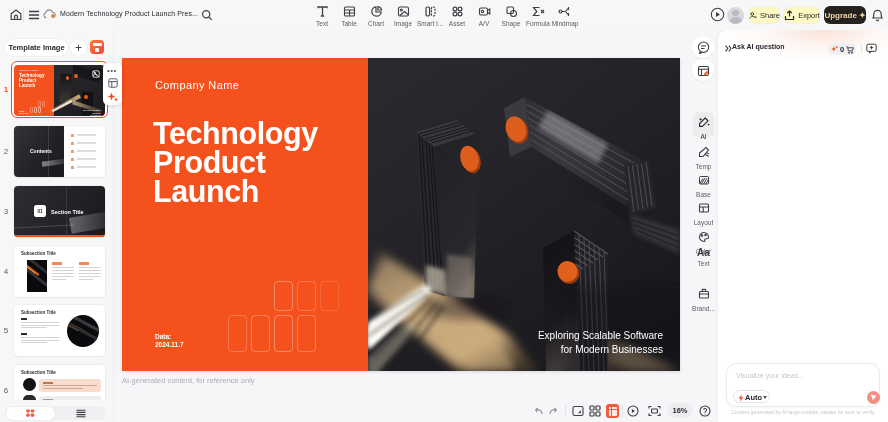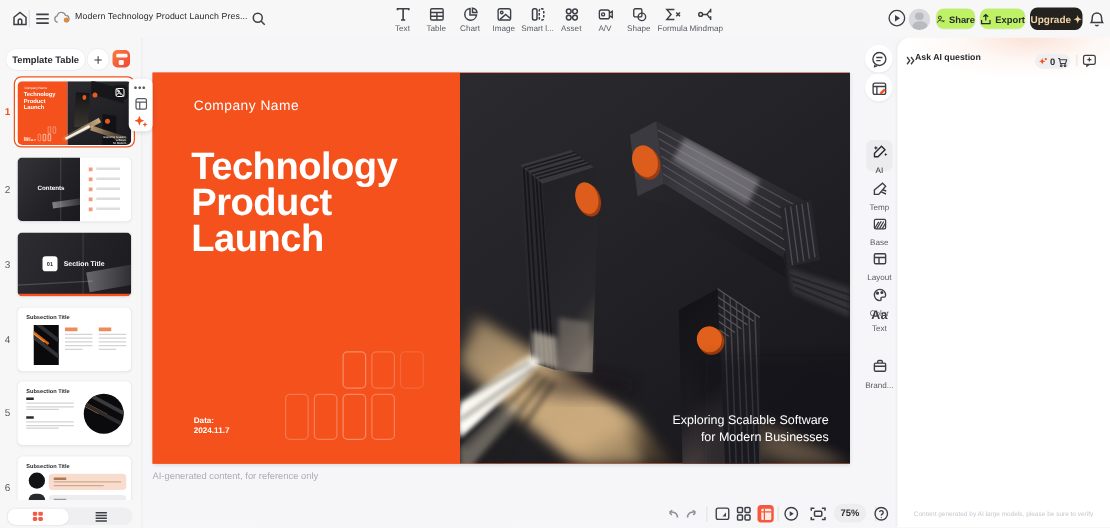--- a/index.html
+++ b/index.html
@@ -5,21 +5,21 @@
 * { margin:0; padding:0; box-sizing:border-box; }
 html,body { width:888px; height:422px; overflow:hidden; font-family:"Liberation Sans", sans-serif; background:#f7f7f8; }
 #app { position:relative; width:888px; height:422px; }
 .abs { position:absolute; }
 
 #topbar { position:absolute; left:0; top:0; width:888px; height:30px; background:#f7f7f8; z-index:20; }
 .tb-title { position:absolute; left:60px; top:10px; font-size:7px; color:#27292e; font-weight:400; letter-spacing:0.1px; }
 .tool-item { position:absolute; top:5px; width:30px; text-align:center; color:#3c3f45; }
 .tool-item svg { display:block; margin:0 auto; }
 .tool-item .lbl { font-size:6.5px; color:#585c63; margin-top:2px; white-space:nowrap; }
-.btn-white { position:absolute; background:#bef264; border-radius:6px; box-shadow:0 0 0 0.5px #e8e8ea; display:flex; align-items:center; justify-content:center; gap:3px; font-size:7.5px; color:#27292e; font-weight:700; }
+.btn-white { position:absolute; background:#fef9c3; border-radius:6px; box-shadow:0 0 0 0.5px #e8e8ea; display:flex; align-items:center; justify-content:center; gap:3px; font-size:7.5px; color:#27292e; font-weight:400; }
 
 #lsb { position:absolute; left:0; top:30px; width:114px; height:392px; background:#f7f7f8; border-right:1px solid #ededef; z-index:10; }
 .thumbwrap { position:absolute; left:14px; width:91px; height:51px; border-radius:4px; overflow:hidden; background:#fff; box-shadow:0 0 0 0.5px #e6e6e8, 0 1px 2px rgba(0,0,0,0.05); }
 .thumbnum { position:absolute; width:10px; text-align:center; font-size:8px; color:#585c63; }
 
 #canvas { position:absolute; left:114px; top:30px; width:577px; height:392px; background:#f6f6f8; }
 #slide { position:absolute; left:8px; top:28px; width:558px; height:313px; background:#f4511c; box-shadow:0 1px 3px rgba(0,0,0,0.12); overflow:hidden; }
 #caption { position:absolute; left:8px; top:346px; font-size:7.5px; color:#aaadb4; }
 
 #bottombar { position:absolute; left:114px; top:400px; width:604px; height:22px; z-index:30; }
@@ -154,21 +154,21 @@
     </div>
     <div class="abs" style="left:824px;top:6px;width:42px;height:18px;border-radius:6px;background:#23221f;color:#f0d3a4;font-size:8px;font-weight:700;display:flex;align-items:center;justify-content:center;gap:2px">Upgrade<span style="font-size:8px">✦</span></div>
     <svg class="abs" style="left:871px;top:8px" width="13" height="14" viewBox="0 0 13 14" fill="none" stroke="#3c3f45" stroke-width="1.2">
         <path d="M2 10 C2.8 9 2.8 7.5 2.8 6 a3.7 3.7 0 0 1 7.4 0 C10.2 7.5 10.2 9 11 10 Z"></path>
         <path d="M5.3 11.8 a1.3 1.3 0 0 0 2.4 0"></path>
       </svg>
   </div>
 
   <div id="lsb">
 
-    <div class="abs" style="left:5px;top:9px;width:63px;height:17px;background:#fff;border-radius:9px;box-shadow:0 0 0 0.5px #e9e9eb;display:flex;align-items:center;justify-content:center;font-size:7.5px;font-weight:700;color:#27292e">Template Table</div>
+    <div class="abs" style="left:5px;top:9px;width:63px;height:17px;background:#fff;border-radius:9px;box-shadow:0 0 0 0.5px #e9e9eb;display:flex;align-items:center;justify-content:center;font-size:7.5px;font-weight:700;color:#27292e">Template Image</div>
     <div class="abs" style="left:70px;top:9px;width:17px;height:17px;background:#fff;border-radius:9px;box-shadow:0 0 0 0.5px #e9e9eb;display:flex;align-items:center;justify-content:center;color:#3c3f45;font-size:12px;font-weight:400">+</div>
     <div class="abs" style="left:90px;top:10px;width:14px;height:14px;border-radius:4px;background:linear-gradient(135deg,#f97d3c,#f04438)">
       <div class="abs" style="left:2.5px;top:2.5px;width:9px;height:3px;background:#fff;border-radius:1px;opacity:0.95"></div>
       <div class="abs" style="left:5px;top:7.5px;width:4px;height:4px;background:#fff;border-radius:1px;opacity:0.95"></div>
     </div>
 
     <div class="thumbnum" style="left:1px;top:55px;color:#f4511c;font-weight:700">1</div>
     <div class="thumbnum" style="left:1px;top:117px">2</div>
     <div class="thumbnum" style="left:1px;top:177px">3</div>
     <div class="thumbnum" style="left:1px;top:237px">4</div>
@@ -541,21 +541,21 @@
     </div>
     <div class="abs" style="left:508px;top:5px;width:1px;height:12px;background:#e3e3e6"></div>
     <svg class="abs" style="left:513px;top:5px" width="12" height="12" viewBox="0 0 12 12" fill="none" stroke="#3c3f45" stroke-width="1.1">
         <circle cx="6" cy="6" r="5"></circle>
         <path d="M4.8 4 L8 6 L4.8 8 Z" fill="#3c3f45" stroke="none"></path>
       </svg>
     <svg class="abs" style="left:534px;top:5px" width="13" height="12" viewBox="0 0 13 12" fill="none" stroke="#3c3f45" stroke-width="1.2">
         <path d="M1 3.5 V1.5 H3.5 M9.5 1.5 H12 V3.5 M12 8.5 V10.5 H9.5 M3.5 10.5 H1 V8.5"></path>
         <rect x="3.6" y="4" width="5.8" height="4" rx="0.8"></rect>
       </svg>
-    <div class="abs" style="left:553px;top:3px;width:26px;height:15px;background:#ededef;border-radius:8px;text-align:center;font-size:7.5px;font-weight:700;color:#2b2d31;line-height:15px">75%</div>
+    <div class="abs" style="left:553px;top:3px;width:26px;height:15px;background:#ededef;border-radius:8px;text-align:center;font-size:7.5px;font-weight:700;color:#2b2d31;line-height:15px">16%</div>
     <div class="abs" style="left:586px;top:5px;width:1px;height:12px;background:#e3e3e6"></div>
     <svg class="abs" style="left:585px;top:5px" width="12" height="12" viewBox="0 0 12 12" fill="none" stroke="#3c3f45" stroke-width="1.1">
         <circle cx="6" cy="6" r="5"></circle>
         <path d="M4.6 4.6 a1.5 1.5 0 1 1 2 1.8 c-0.5 0.2 -0.6 0.5 -0.6 1"></path>
         <circle cx="6" cy="8.8" r="0.5" fill="#3c3f45" stroke="none"></circle>
       </svg>
   </div>
 
   <div id="rtools">
 
@@ -623,16 +623,31 @@
           <circle cx="6" cy="6.6" r="0.7"></circle>
         </svg>
     </div>
     <div class="abs" style="left:143px;top:14px;width:1px;height:9px;background:#e6e6e9"></div>
     <svg class="abs" style="left:148px;top:13px" width="11" height="11" viewBox="0 0 11 11" fill="none" stroke="#3c3f45" stroke-width="1">
         <rect x="0.8" y="1.2" width="9.4" height="7.2" rx="1.5"></rect>
         <path d="M3.5 8.4 L3.5 10 L5.5 8.4"></path>
         <path d="M5.5 3 V6.2 M3.9 4.6 H7.1"></path>
       </svg>
 
+    <div id="aiinput">
+      <div class="abs" style="left:9px;top:8px;font-size:7px;color:#c3c7ce">Visualize your ideas...</div>
+      <div class="abs" style="left:6px;top:26px;width:37px;height:12.5px;border:0.5px solid #e4e4e7;border-radius:7px;background:#fff">
+        <svg class="abs" style="left:4px;top:2.5px" width="6" height="8" viewBox="0 0 6 8">
+            <path d="M3.6 0.3 L0.6 4.4 H2.6 L2.2 7.6 L5.4 3.3 H3.2 Z" fill="#f4492e"></path>
+          </svg>
+        <div class="abs" style="left:11px;top:1.5px;font-size:7.5px;font-weight:700;color:#27292e">Auto</div>
+        <div class="abs" style="left:29px;top:4.5px;width:0;height:0;border-left:2.5px solid transparent;border-right:2.5px solid transparent;border-top:3px solid #53565c"></div>
+      </div>
+      <div class="abs" style="left:140px;top:26.5px;width:13px;height:13px;border-radius:50%;background:#f28d83">
+        <svg class="abs" style="left:3px;top:3.2px" width="7" height="7" viewBox="0 0 7 7">
+            <path d="M0.4 0.6 L6.6 1.8 L2.6 6.4 L2.1 3.6 Z" fill="#fff"></path>
+          </svg>
+      </div>
+    </div>
     <div id="aidisc">Content generated by AI large models, please be sure to verify</div>
   </div>
 
 </div>
 
 </body></html>

